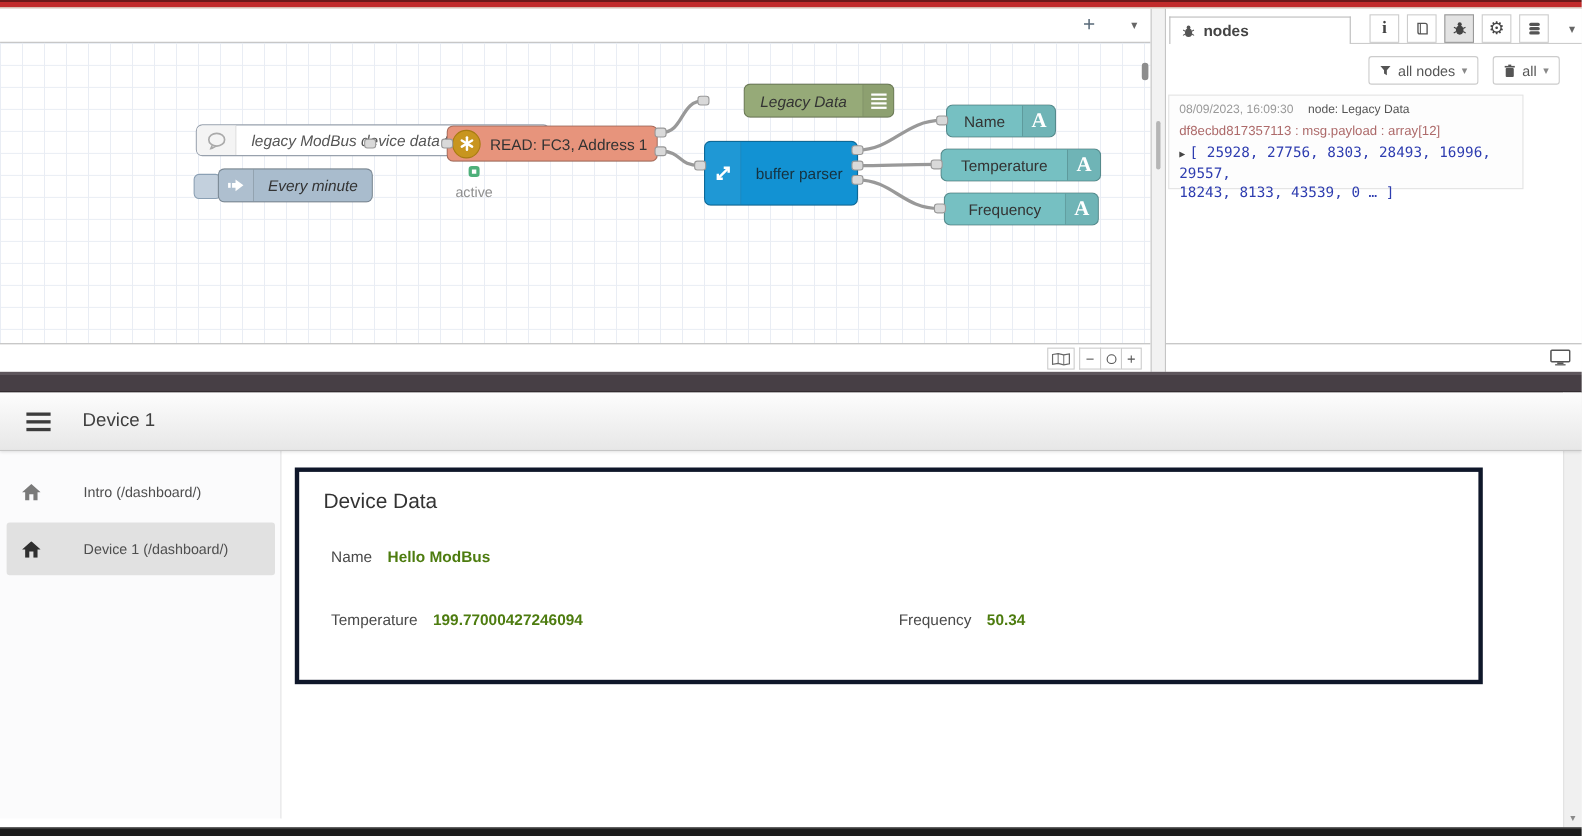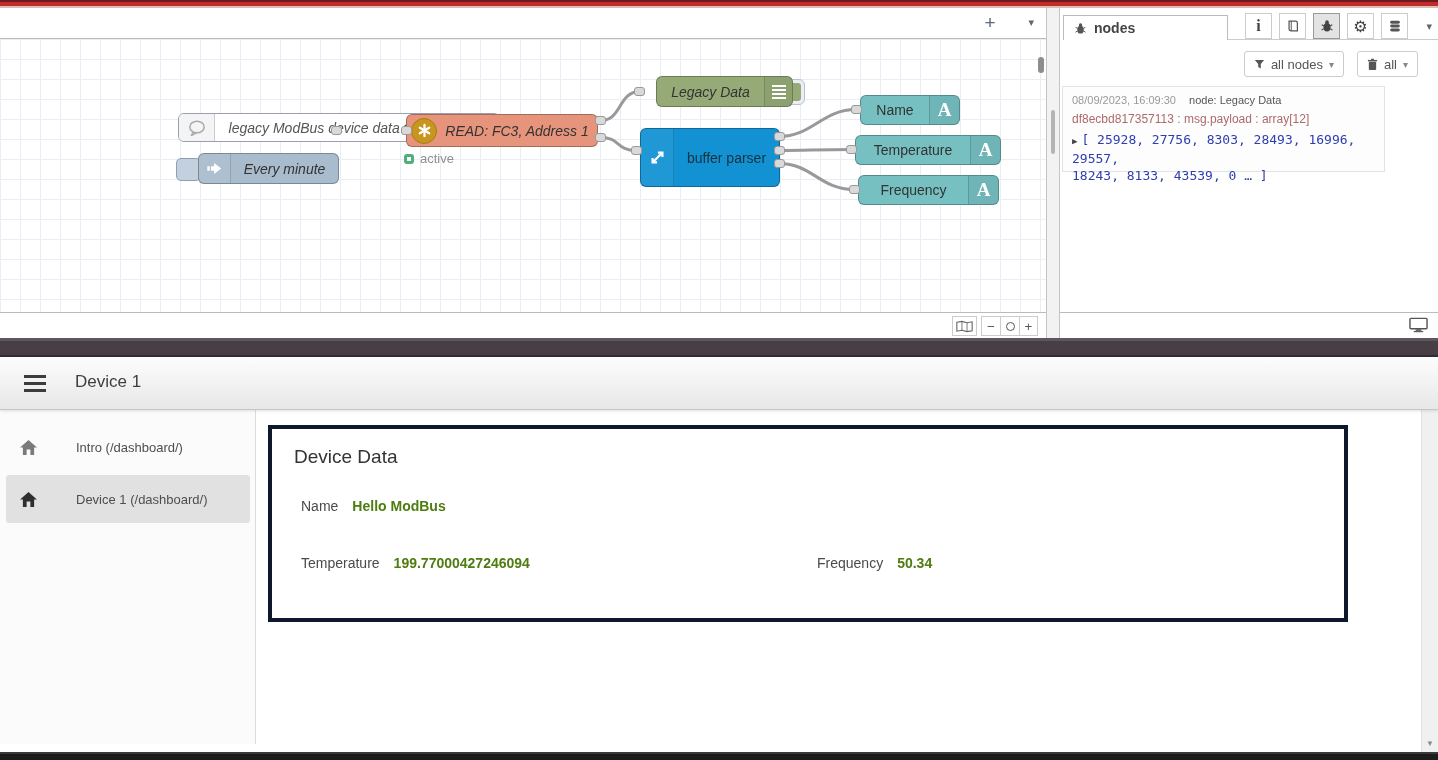--- a/index.html
+++ b/index.html
@@ -28,21 +28,21 @@
   .icon-sect { height:100%; display:flex; align-items:center; justify-content:center; }
   .icon-left  { border-right:1px solid rgba(0,0,0,.15); background:rgba(255,255,255,.06); border-radius:5px 0 0 5px; }
   .icon-right { border-left:1px solid rgba(0,0,0,.15); background:rgba(0,0,0,.06); border-radius:0 5px 5px 0; }
   .port { position:absolute; width:11px; height:9px; background:#d9d9d9; border:1px solid #999; border-radius:3px; z-index:4; cursor:crosshair; }
 
   .node-comment { background:#fff; border-color:#98a1ad; height:29px; }
   .node-comment .icon-sect { width:36px; background:#f4f4f4; border-right:1px solid #ccc; border-radius:5px 0 0 5px; }
   .node-inject { background:var(--node-inject); height:31px; }
   .inject-btn { position:absolute; width:25px; height:23px; background:#c3d0dd; border:1px solid #8ba0b4;
     border-radius:5px; z-index:1; cursor:pointer; }
-  .node-modbus { background:var(--node-modbus); height:33px;font-style:italic; }
+  .node-modbus { background:var(--node-modbus); height:33px; }
   .modbus-icon { width:26px; height:26px; border-radius:50%; background:#c8951f; border:1px solid #a87c12;
     display:flex; align-items:center; justify-content:center; margin-left:4px; }
   .node-debug { background:var(--node-debug); height:31px; }
   .debug-toggle { position:absolute; width:24px; height:26px; background:#eceef5; border:1px solid #b9bfd4;
     border-radius:6px; z-index:1; cursor:pointer; }
   .debug-toggle .inner { position:absolute; inset:3px; background:var(--node-debug); border-radius:3px; }
   .node-parser { background:var(--node-parser); height:59px; color:#1c2b33; }
   .node-text { background:var(--node-text); height:30px; }
   .a-glyph { font-family:"Liberation Serif", serif; font-weight:bold; color:#fff; font-size:19px; }
 
@@ -175,29 +175,29 @@
                 <path d="M3 5 L13 11"></path>
                 <path d="M13 5 L3 11"></path>
               </g>
             </svg>
         </div>
         <span class="label">READ: FC3, Address 1</span>
       </div>
       <div class="port" style="left:401px; top:87px;"></div>
       <div class="port" style="left:595px; top:77px;"></div>
       <div class="port" style="left:595px; top:94px;"></div>
-      <div class="status" style="left:404px; top:112px;">
+      <div class="status" style="left:414px; top:112px;flex-direction:column;">
         <div class="status-dot"></div>
         <span class="status-text">active</span>
       </div>
 
       <div class="debug-toggle" style="left:781px; top:40px;">
           <div class="inner"></div>
         </div>
-      <div class="node node-debug" style="left:656px; top:37px; width:137px;justify-content:space-between;">
+      <div class="node node-debug" style="left:676px; top:37px; width:137px;justify-content:space-between;">
         <span class="label italic">Legacy Data</span>
         <div class="icon-sect icon-right" style="width:28px; flex-direction:column; gap:2px; justify-content:center;">
           <div style="width:14px;height:2px;background:#fff;"></div>
           <div style="width:14px;height:2px;background:#fff;"></div>
           <div style="width:14px;height:2px;background:#fff;"></div>
           <div style="width:14px;height:2px;background:#fff;"></div>
         </div>
       </div>
       <div class="port" style="left:634px; top:48px;"></div>
 

